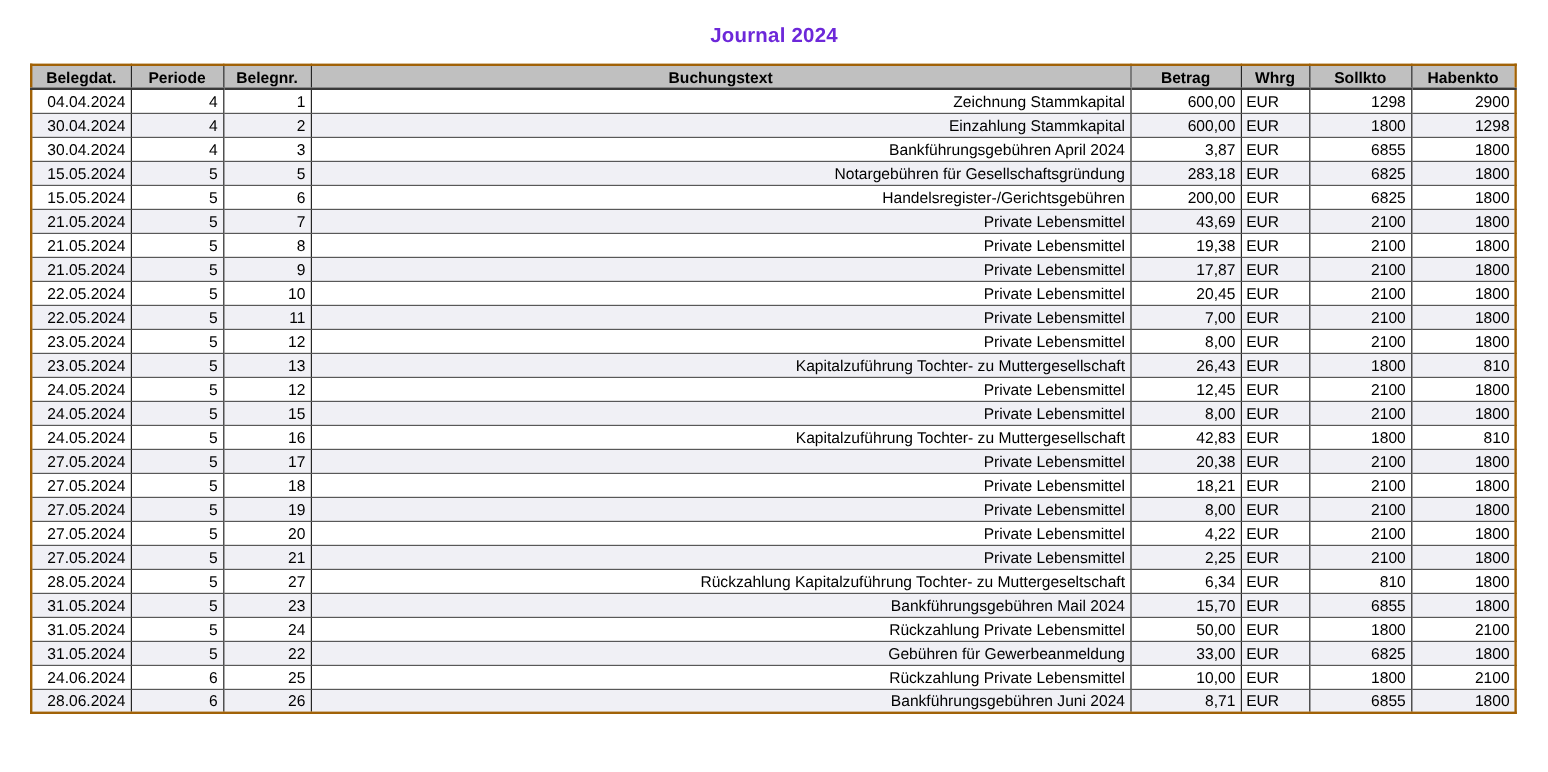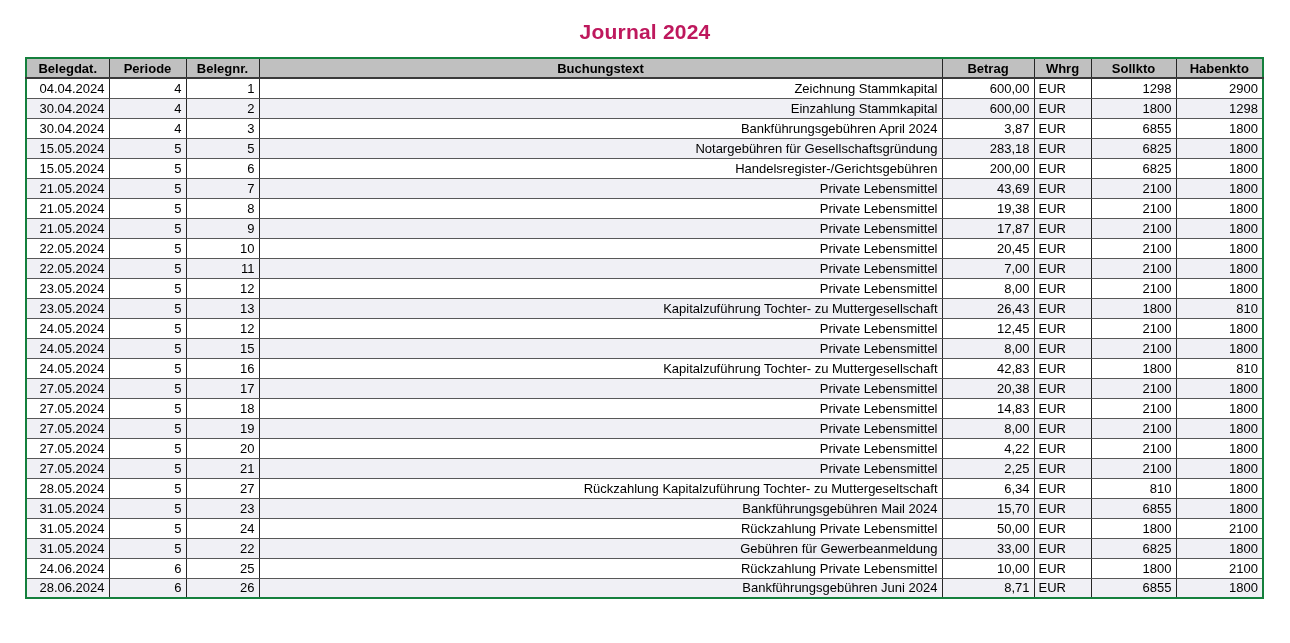--- a/index.html
+++ b/index.html
@@ -12,32 +12,32 @@
     position: relative;
     width: 1290px;
     height: 643px;
     background: #ffffff;
     overflow: hidden;
   }
   .report-title {
     margin: 0;
     padding-top: 20px;
     text-align: center;
-    font-size: 21px;
+    font-size: 17px;
     font-weight: bold;
     letter-spacing: 0.2px;
-    color: #be185d;
+    color: #6d28d9;
   }
   table.journal {
     border-collapse: collapse;
     table-layout: fixed;
     margin: 13px 0 0 25px;
     width: 1237px;
     font-size: 13px;
-    border: 2px solid #15803d;
+    border: 2px solid #a16207;
   }
   table.journal th {
     background: #c0c0c0;
     font-weight: bold;
     text-align: center;
     height: 20px;
     padding: 0 4px;
     border: 1px solid #262626;
     border-bottom: 2px solid #3a3a3a;
     white-space: nowrap;
@@ -249,21 +249,21 @@
           <td data-name="betrag-cell" class="al-right">20,38</td>
           <td data-name="whrg-cell" class="al-center">EUR</td>
           <td data-name="sollkto-cell" class="al-right">2100</td>
           <td data-name="habenkto-cell" class="al-right">1800</td>
         </tr>
         <tr data-name="table-row">
           <td data-name="belegdat-cell" class="al-right">27.05.2024</td>
           <td data-name="periode-cell" class="al-right">5</td>
           <td data-name="belegnr-cell" class="al-right">18</td>
           <td data-name="buchungstext-cell" class="al-left">Private Lebensmittel</td>
-          <td data-name="betrag-cell" class="al-right">14,83</td>
+          <td data-name="betrag-cell" class="al-right">18,21</td>
           <td data-name="whrg-cell" class="al-center">EUR</td>
           <td data-name="sollkto-cell" class="al-right">2100</td>
           <td data-name="habenkto-cell" class="al-right">1800</td>
         </tr>
         <tr data-name="table-row" class="alt">
           <td data-name="belegdat-cell" class="al-right">27.05.2024</td>
           <td data-name="periode-cell" class="al-right">5</td>
           <td data-name="belegnr-cell" class="al-right">19</td>
           <td data-name="buchungstext-cell" class="al-left">Private Lebensmittel</td>
           <td data-name="betrag-cell" class="al-right">8,00</td>

